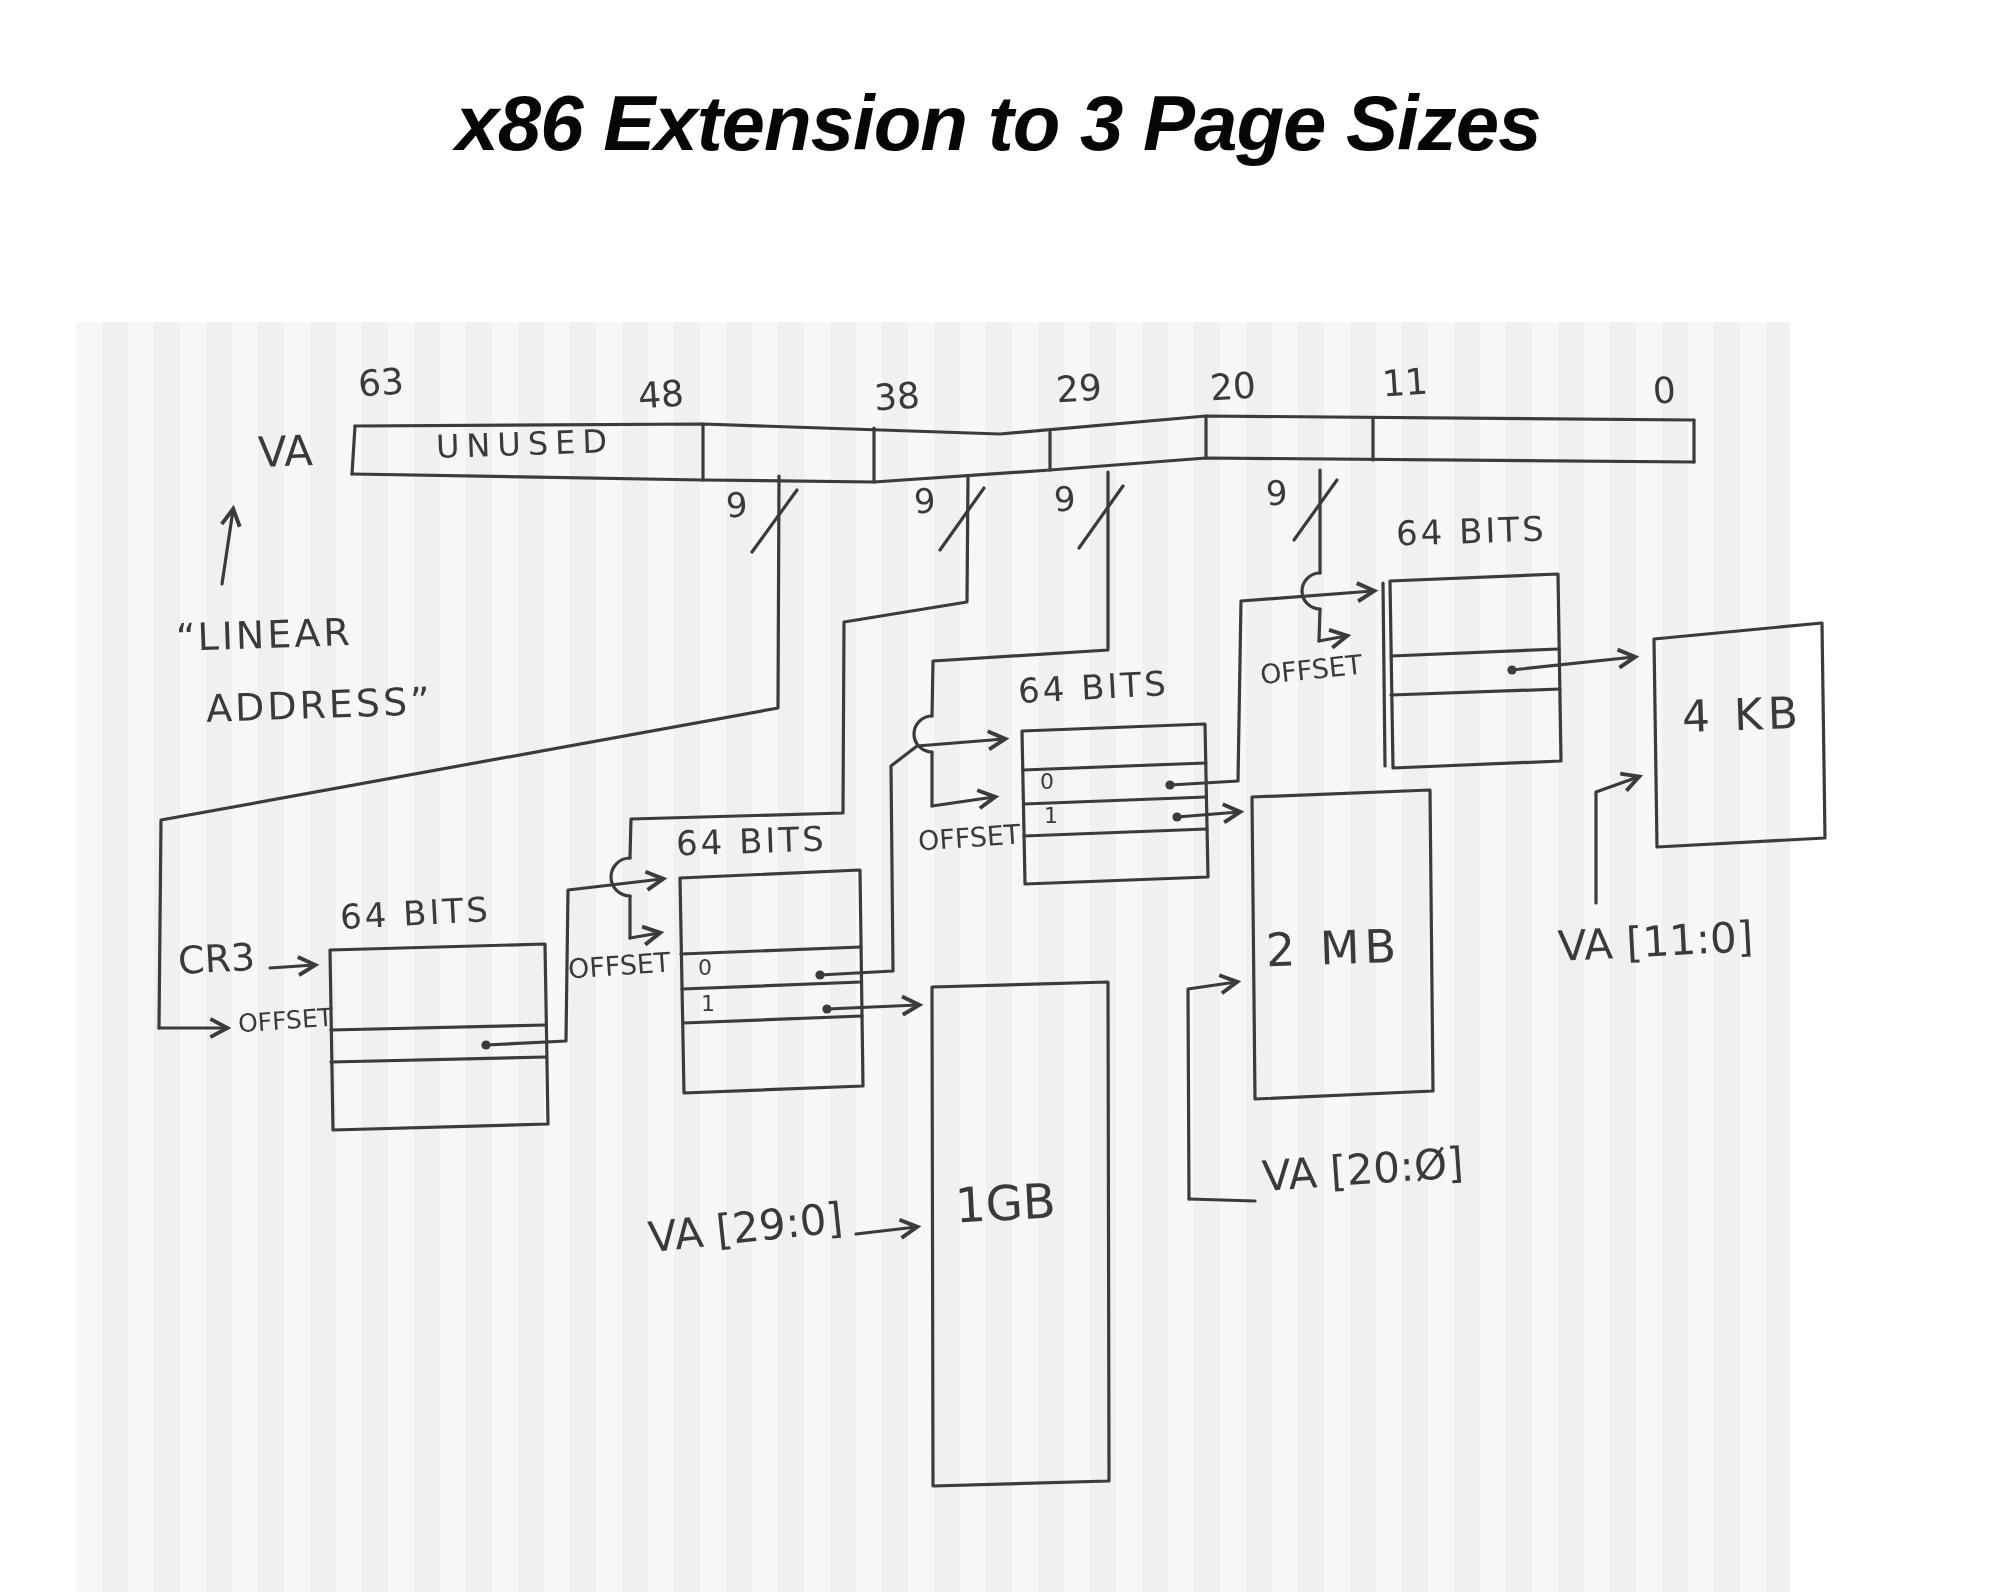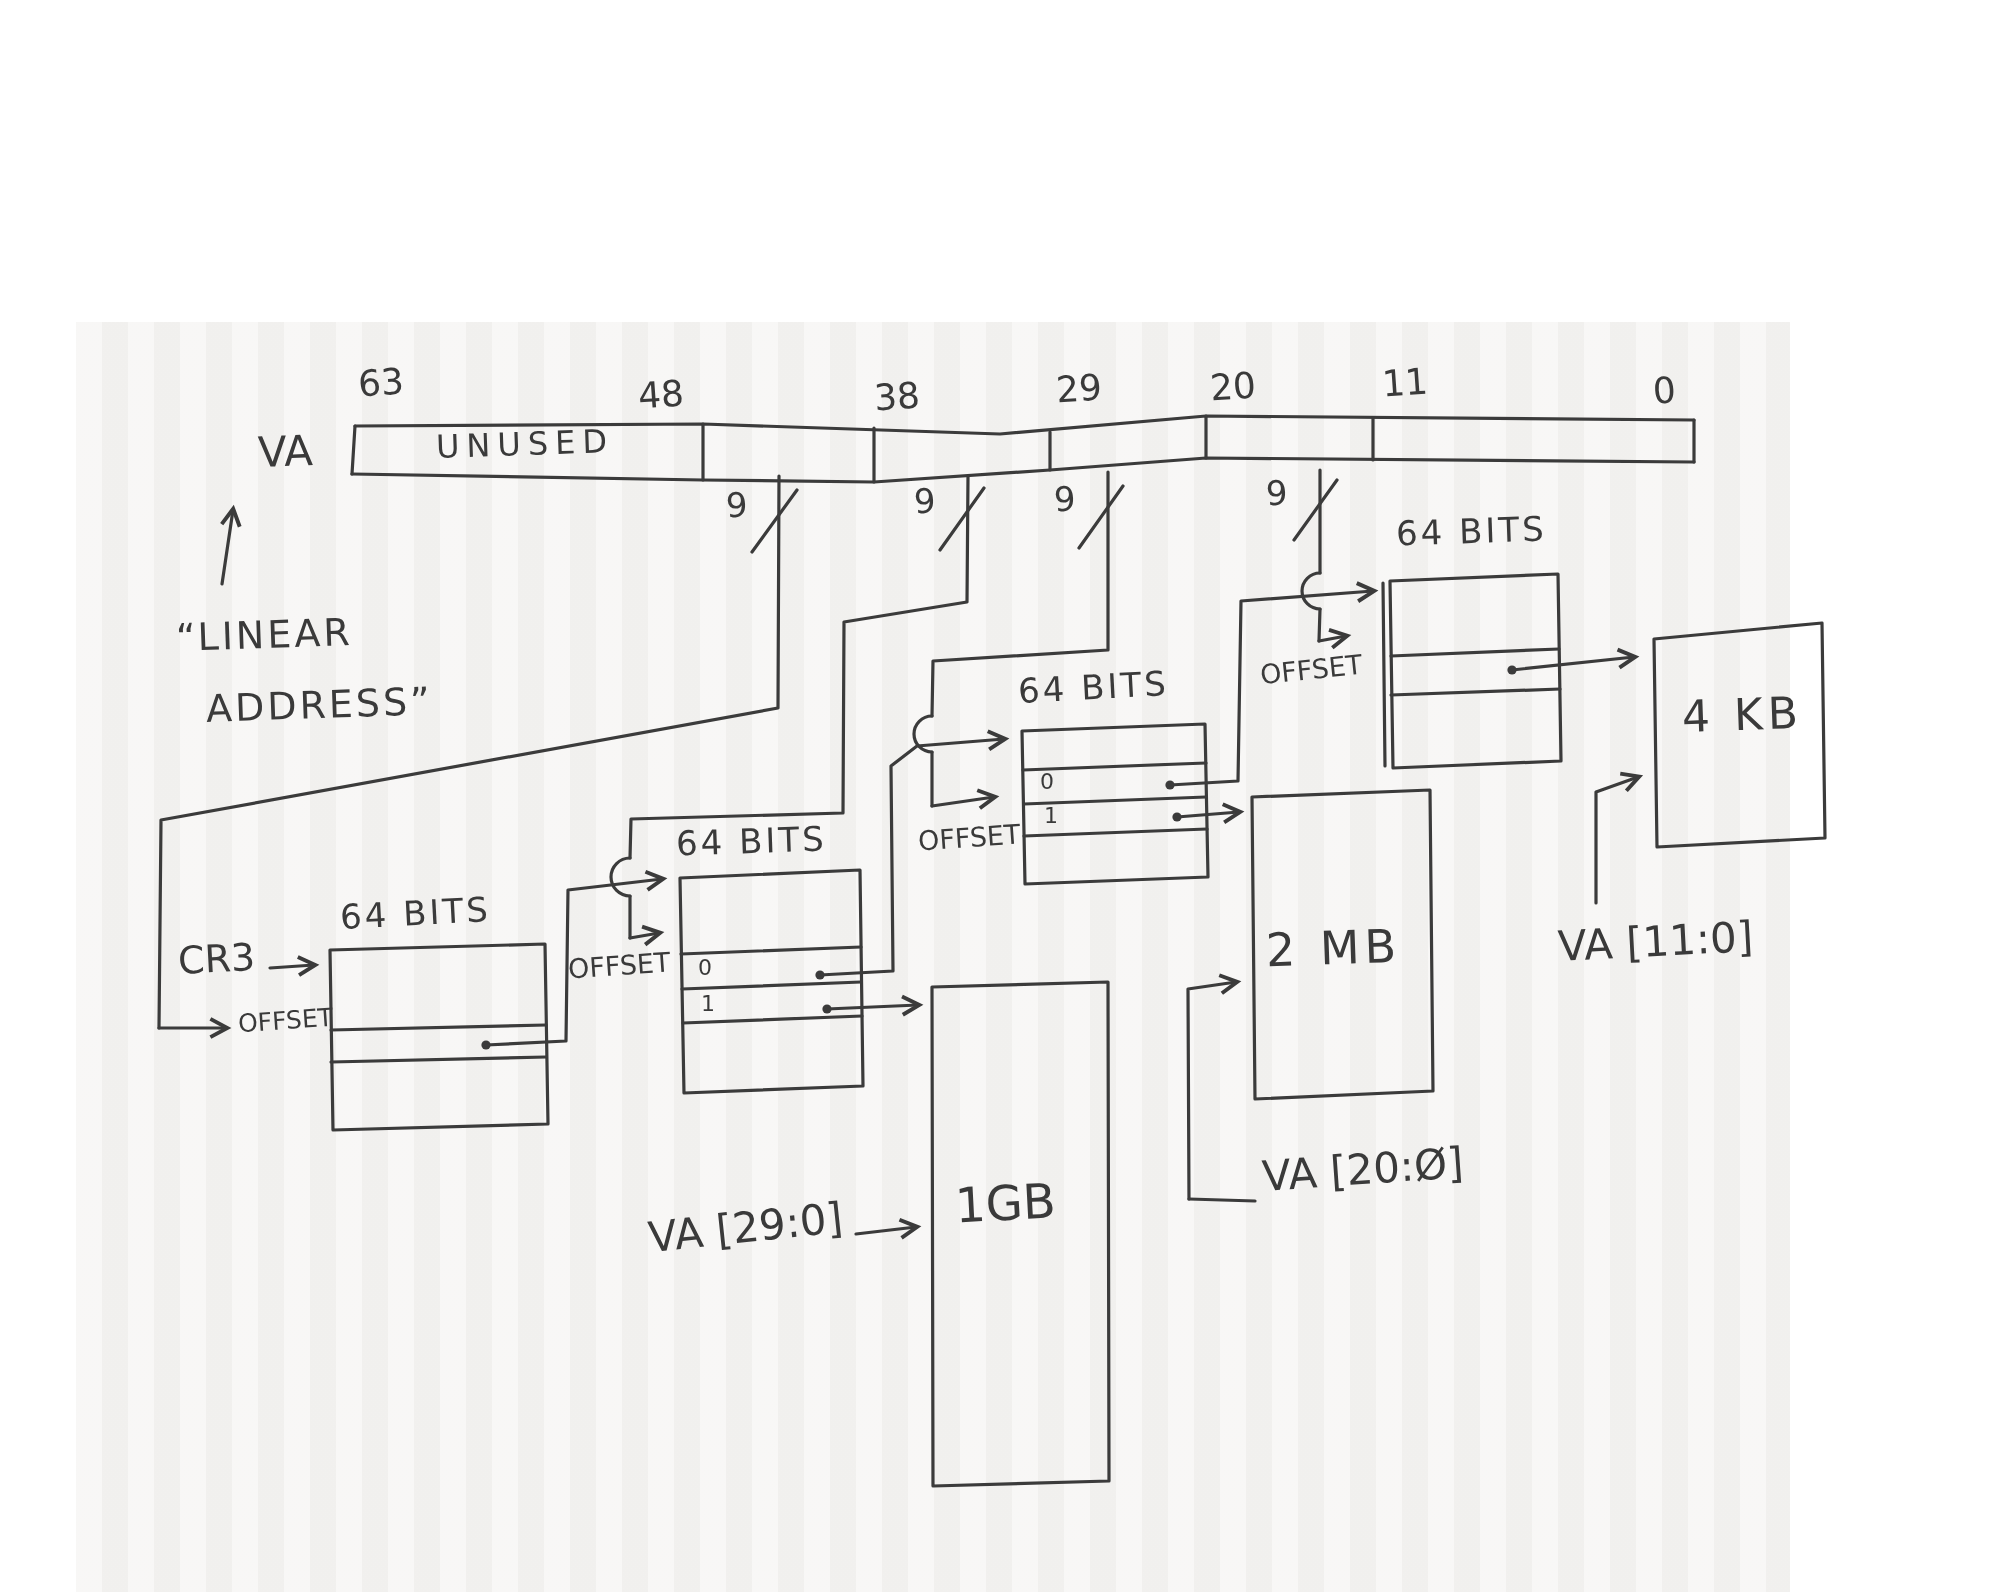--- a/index.html
+++ b/index.html
@@ -21,20 +21,21 @@
   .r-2{transform:rotate(-2deg);} .r-3{transform:rotate(-3deg);}
   .r-4{transform:rotate(-4deg);} .r-6{transform:rotate(-6deg);}
   .ls3{letter-spacing:3px;} .ls5{letter-spacing:5px;}
 </style>
 </head>
 <body>
 
 <div id="stage">
   <div id="scan-area"></div>
 
+  <div id="title">x86 Extension to 3 Page Sizes</div>
 
   <svg width="1996" height="1592" viewBox="0 0 1996 1592">
     <defs>
       <marker id="ah" viewBox="0 0 20 20" refX="15" refY="10" markerWidth="26" markerHeight="26" orient="auto" markerUnits="userSpaceOnUse">
         <path d="M3,3 L16,10 L3,17" fill="none" stroke="#3b3b3b" stroke-width="3"></path>
       </marker>
     </defs>
 
     <g stroke="#3b3b3b" stroke-width="3.2" fill="none" stroke-linecap="round" stroke-linejoin="round">
 

